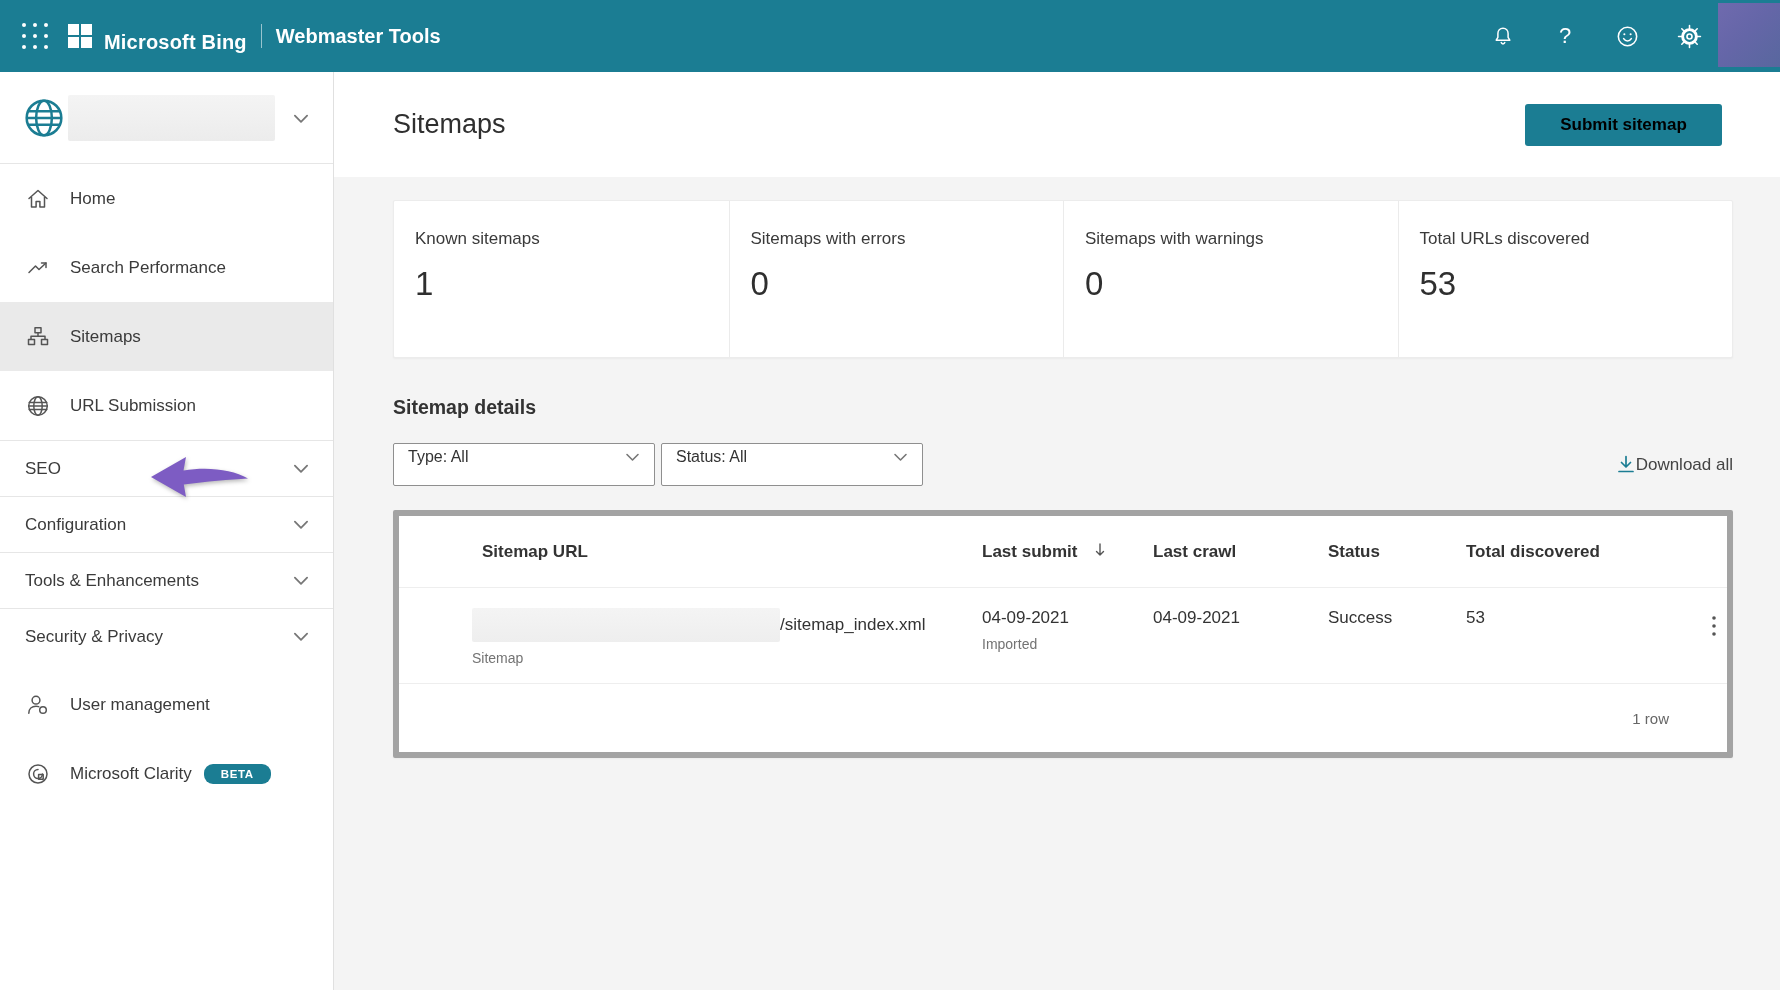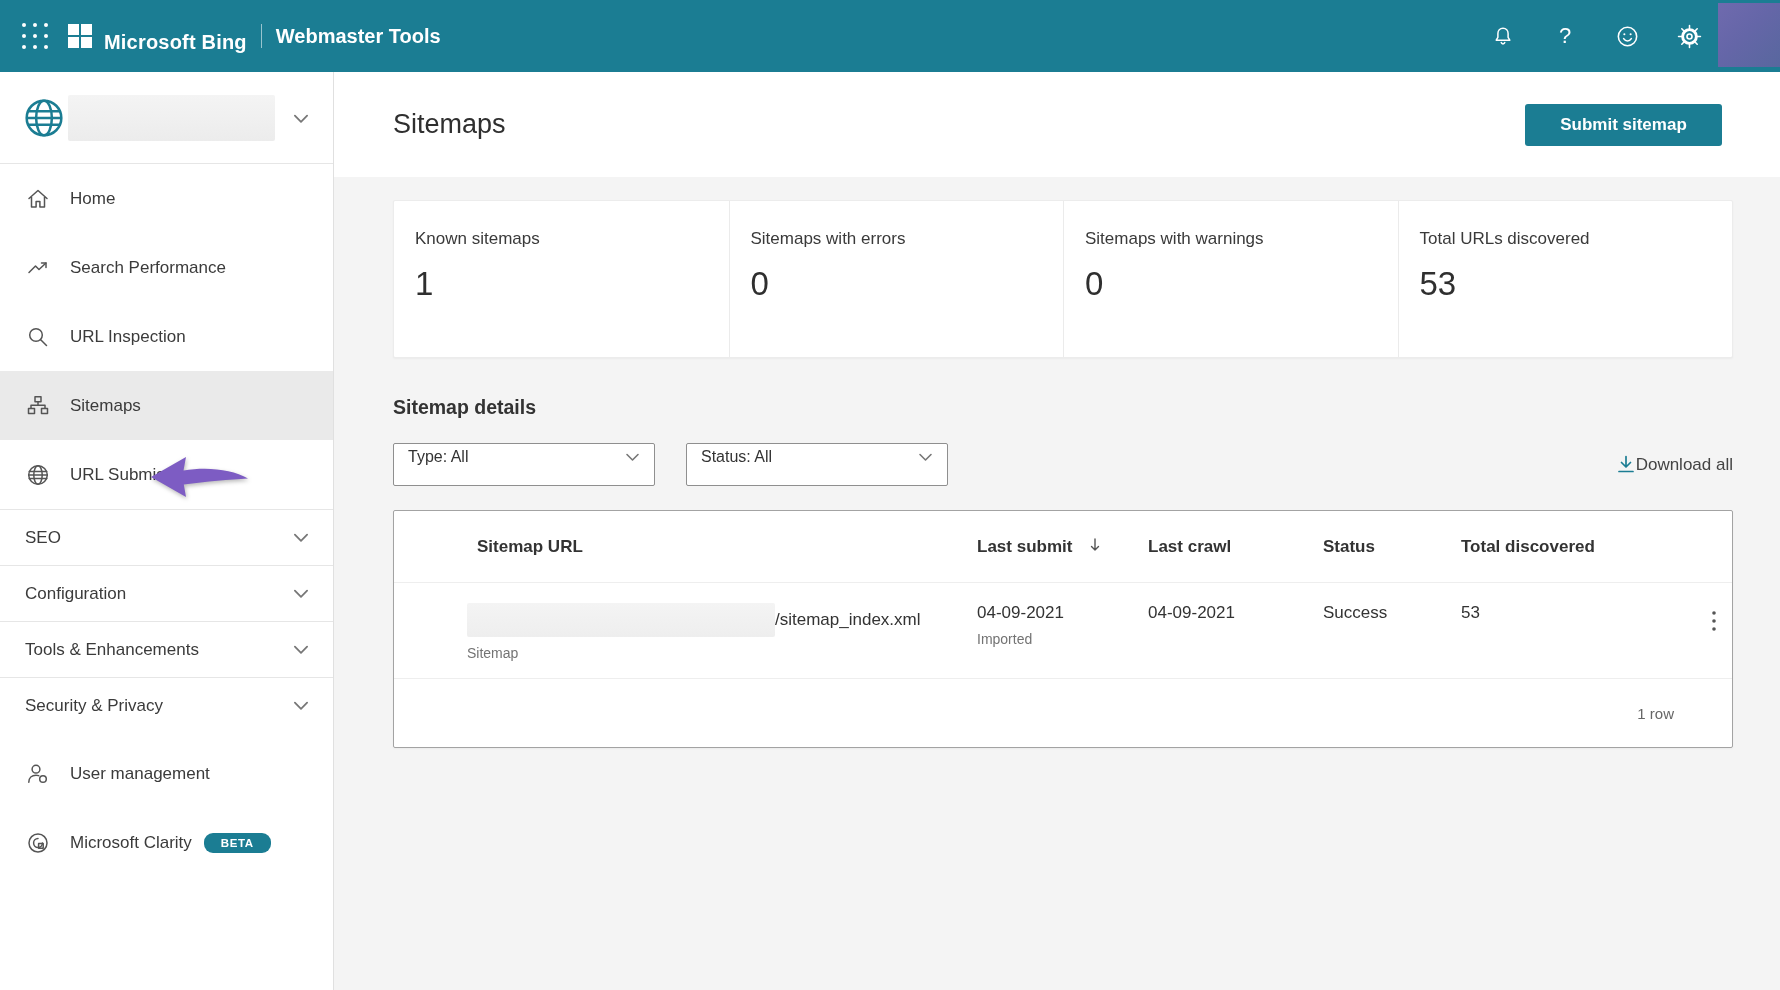--- a/index.html
+++ b/index.html
@@ -45,39 +45,39 @@
   .bottom-list { margin-top:6px; }
   .beta-badge { background:#1b7d93; color:#fff; font-size:11.5px; font-weight:700; letter-spacing:.6px; padding:4px 17px; border-radius:9px; margin-left:12px; }
 
   
   .anno-arrow { position:absolute; left:150px; top:454px; width:100px; height:46px; z-index:50; pointer-events:none;
                 filter:drop-shadow(1px 2px 2px rgba(0,0,0,.28)); }
 
   
   .page-header { height:105px; background:#fff; display:flex; align-items:center; justify-content:space-between; padding:0 58px 0 59px; }
   .page-title { font-size:27px; color:#2f2f2f; font-weight:400; }
-  .submit-btn { width:197px; height:42px; background:#1b7d93; color:#ffffff; border:none; border-radius:3px; font-size:17px; font-weight:700; font-family:"Liberation Sans",sans-serif; cursor:pointer; }
+  .submit-btn { width:197px; height:42px; background:#1b7d93; color:#000000; border:none; border-radius:3px; font-size:17px; font-weight:700; font-family:"Liberation Sans",sans-serif; cursor:pointer; }
 
   .content { padding:0 47px 0 59px; }
 
   .stats { margin-top:23px; height:158px; background:#fff; border:1px solid #ececec; border-radius:2px; display:grid; grid-template-columns:repeat(4,1fr); box-shadow:0 1px 2px rgba(0,0,0,.04); }
   .stat-card { padding:28px 0 0 21px; }
   .stat-card + .stat-card { border-left:1px solid #ebebeb; }
   .stat-label { font-size:17px; color:#3a3a3a; }
   .stat-value { margin-top:16px; font-size:33px; font-weight:300; color:#2f2f2f; }
 
   .details-heading { margin-top:38px; font-size:19.5px; font-weight:700; color:#333; }
 
   .filter-row { margin-top:24px; display:flex; align-items:center; }
   .dropdown { width:262px; height:43px; background:#fff; border:1px solid #8f8f8f; border-radius:2px; display:flex; align-items:center; justify-content:space-between; padding:0 14px 16px 14px; font-size:16px; color:#333; cursor:pointer; }
-  .dropdown + .dropdown { margin-left:31px; }
+  .dropdown + .dropdown { margin-left:6px; }
   .download-all { margin-left:auto; display:flex; align-items:center; cursor:pointer; font-size:17px; color:#444; }
   .download-all svg { stroke:#1b7d93; fill:none; stroke-width:1.7; stroke-linecap:round; stroke-linejoin:round; }
 
-  .table-card { margin-top:24px; background:#fff; border:1px solid #a3a3a3; border-radius:2px; box-shadow:0 1px 2px rgba(0,0,0,.04); }
+  .table-card { margin-top:24px; background:#fff; border:6px solid #a3a3a3; border-radius:2px; box-shadow:0 1px 2px rgba(0,0,0,.04); }
   .tgrid { display:grid; grid-template-columns:73px 510px 171px 175px 138px 235px 1fr; align-items:start; }
   .thead { height:72px; border-bottom:1px solid #eee; }
   .thead > div { padding-top:26px; font-size:17px; font-weight:700; color:#333; cursor:pointer; }
   .th-url { padding-left:10px; }
   .th-submit { display:flex; align-items:flex-start; gap:16px; }
   .sort-icon svg { stroke:#555; fill:none; stroke-width:1.4; stroke-linecap:round; stroke-linejoin:round; }
   .trow { min-height:96px; border-bottom:1px solid #eee; padding:20px 0 14px 0; }
   .cell { font-size:17px; color:#333; }
   .cell-sub { font-size:14px; color:#737373; margin-top:8px; }
   .url-line { display:flex; align-items:center; }
@@ -171,29 +171,20 @@
     <div class="nav-item">
       <span class="nav-icon">
         <svg width="24" height="24" viewBox="0 0 24 24">
             <path d="M3 16.5 9.5 10l3.5 3.5L20 7"></path>
             <path d="M15.5 7H20v4.5"></path>
           </svg>
       </span>
       <span>Search Performance</span>
     </div>
 
-    <div class="nav-item">
-      <span class="nav-icon">
-        <svg width="24" height="24" viewBox="0 0 24 24">
-            <circle cx="10" cy="10" r="6.3"></circle>
-            <path d="M14.7 14.7 20.5 20.5"></path>
-          </svg>
-      </span>
-      <span>URL Inspection</span>
-    </div>
 
 
     <div class="nav-item active">
       <span class="nav-icon">
         <svg width="24" height="24" viewBox="0 0 24 24">
             <rect x="9" y="2.8" width="6" height="5"></rect>
             <path d="M12 7.8v3.4M5 14v-2.8h14V14"></path>
             <rect x="2.5" y="14.6" width="6" height="5"></rect>
             <rect x="15.5" y="14.6" width="6" height="5"></rect>
           </svg>

